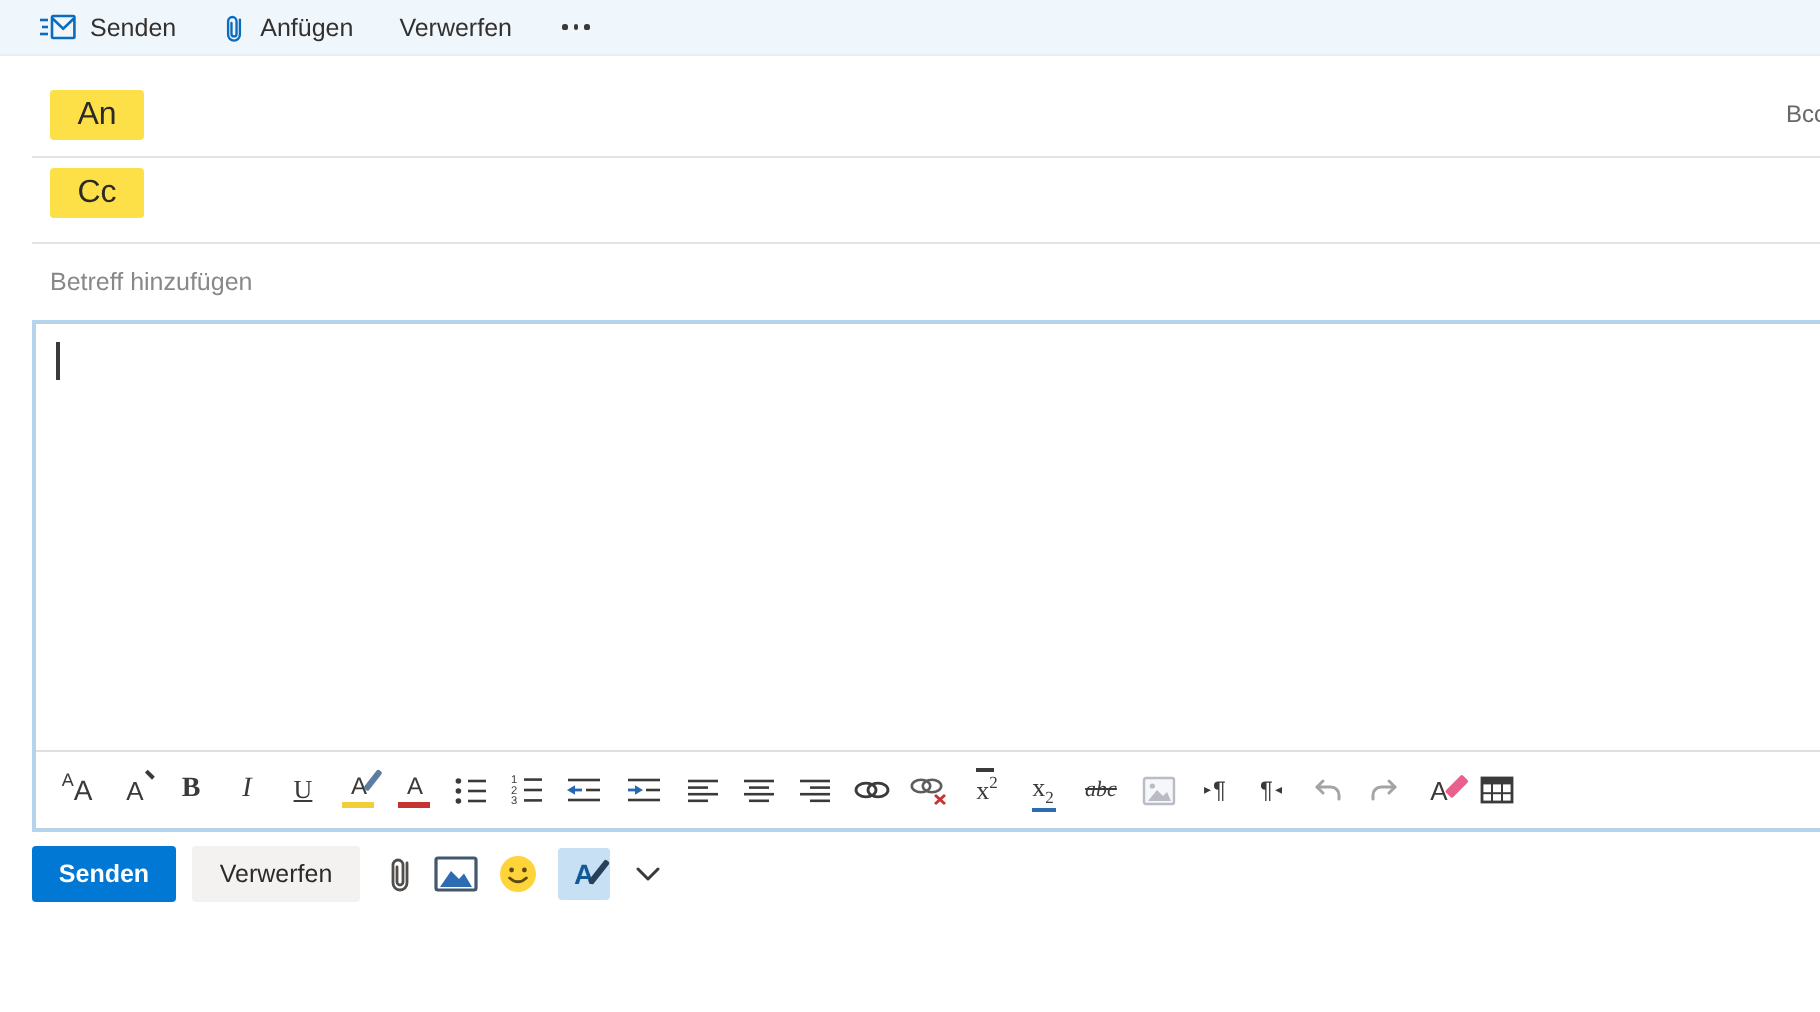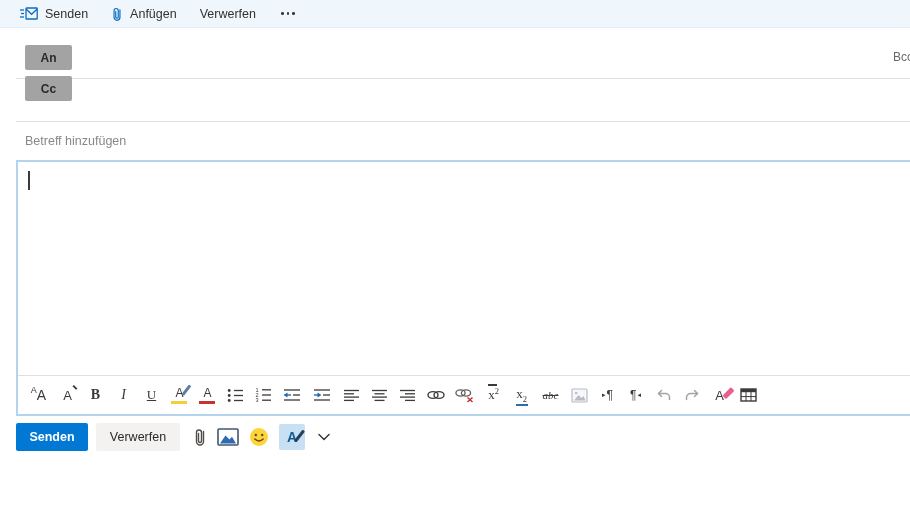--- a/index.html
+++ b/index.html
@@ -10,22 +10,22 @@
   .topbar { position:absolute; top:0; left:0; width:910px; height:28px;
     background:#eff6fc; border-bottom:1px solid #e6edf4;
     display:flex; align-items:center; padding-left:20px; gap:23px;
     font-size:12.5px; color:#33312f; }
   .tb-item { display:flex; align-items:center; gap:7px; cursor:pointer; background:none; border:none;
     font-size:12.5px; color:#33312f; font-family:inherit; }
   .dots { display:flex; gap:3px; align-items:center; padding:4px 2px; cursor:pointer; }
   .dots i { width:2.6px; height:2.6px; border-radius:50%; background:#3b3a39; display:block; }
 
   
-  .pill-btn { position:absolute; left:25px; width:47px; height:25px; background:#a3a3a3;
-    border:none; border-radius:2px; font-size:12px; color:#2b2a29; font-family:inherit; cursor:pointer;font-weight:bold; }
+  .pill-btn { position:absolute; left:25px; width:47px; height:25px; background:#fde047;
+    border:none; border-radius:2px; font-size:16px; color:#2b2a29; font-family:inherit; cursor:pointer; }
   .divider { position:absolute; left:16px; width:894px; height:1px; background:#e5e3e1; }
   .bcc { position:absolute; left:893px; top:50px; font-size:12px; color:#6a6866; cursor:pointer; white-space:nowrap; }
 
   
   .subject { position:absolute; left:25px; top:130px; width:520px; height:22px;
     border:none; outline:none; font-size:12.5px; font-family:inherit; color:#2b2a29; background:transparent; }
   .subject::placeholder { color:#8a8886; opacity:1; }
 
   
   .editor { position:absolute; left:16px; top:160px; width:914px; height:256px;
@@ -101,21 +101,21 @@
   <div class="dots">
       <i></i>
       <i></i>
       <i></i>
     </div>
 </div>
 
 <button class="pill-btn" style="top:45px;">An</button>
 <span class="bcc">Bcc</span>
 <div class="divider" style="top:78px;"></div>
-<button class="pill-btn" style="top:76px;">Cc</button>
+<button class="pill-btn" style="top:84px;">Cc</button>
 <div class="divider" style="top:121px;"></div>
 
 <input class="subject" value="" placeholder="Betreff hinzufügen" style="">
 
 <div class="editor">
   <div class="editor-body">
     <div class="caret"></div>
     <span></span>
   </div>
   <div class="fmt-bar">

